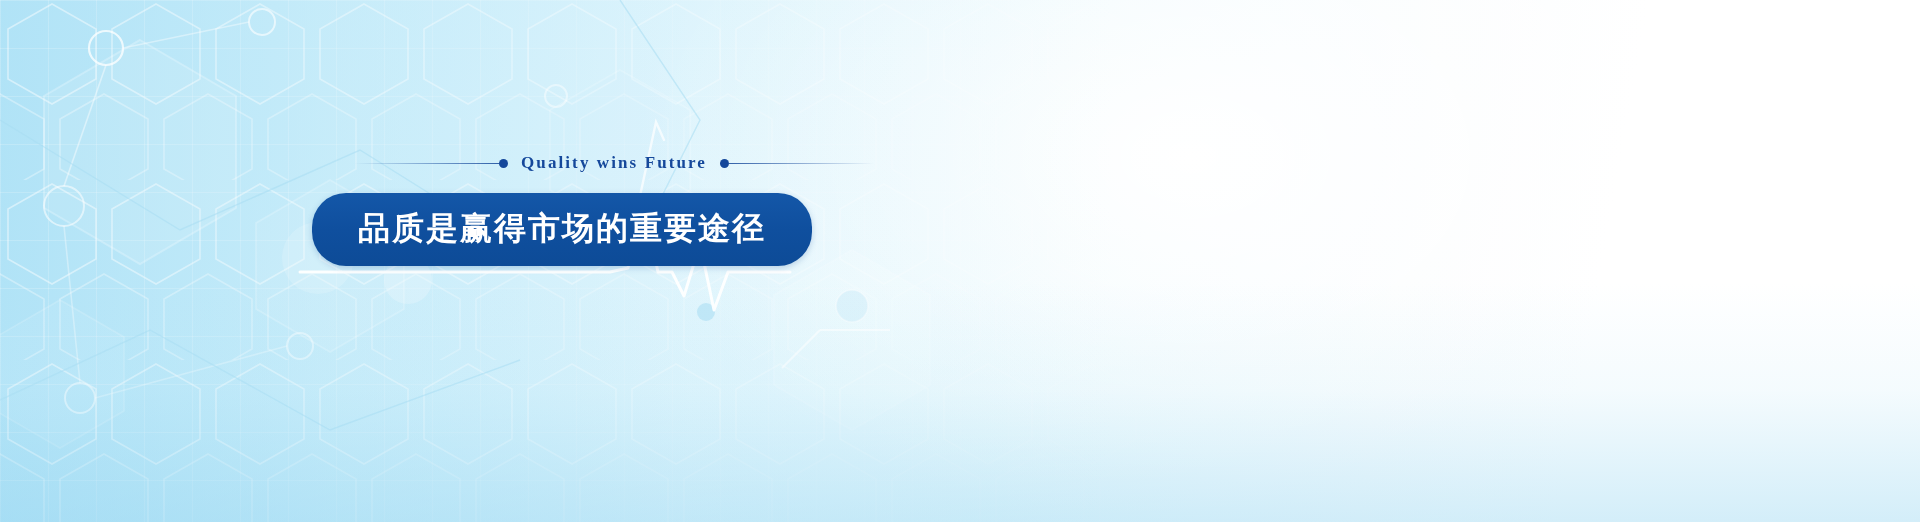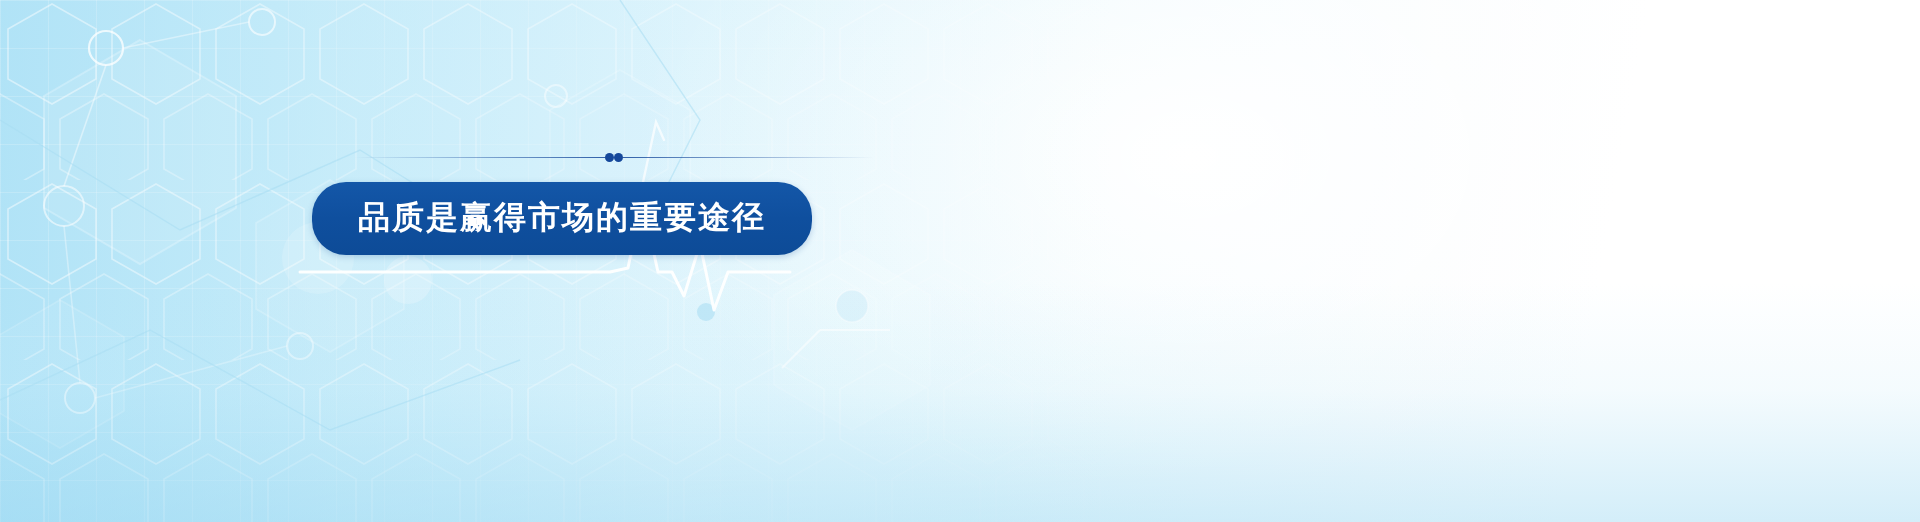--- a/index.html
+++ b/index.html
@@ -336,20 +336,21 @@
   </svg>
 
   <div class="bg-bottom-shade"></div>
 
   <div class="content">
 
 
     <div class="tagline-row">
       <span class="tag-line"></span>
       <span class="tag-dot"></span>
+      <span class="tagline-text">Quality wins Future</span>
       <span class="tag-dot"></span>
       <span class="tag-line right"></span>
     </div>
 
     <div class="pill-wrap">
       <div class="pill">品质是赢得市场的重要途径</div>
     </div>
 
   </div>
 

